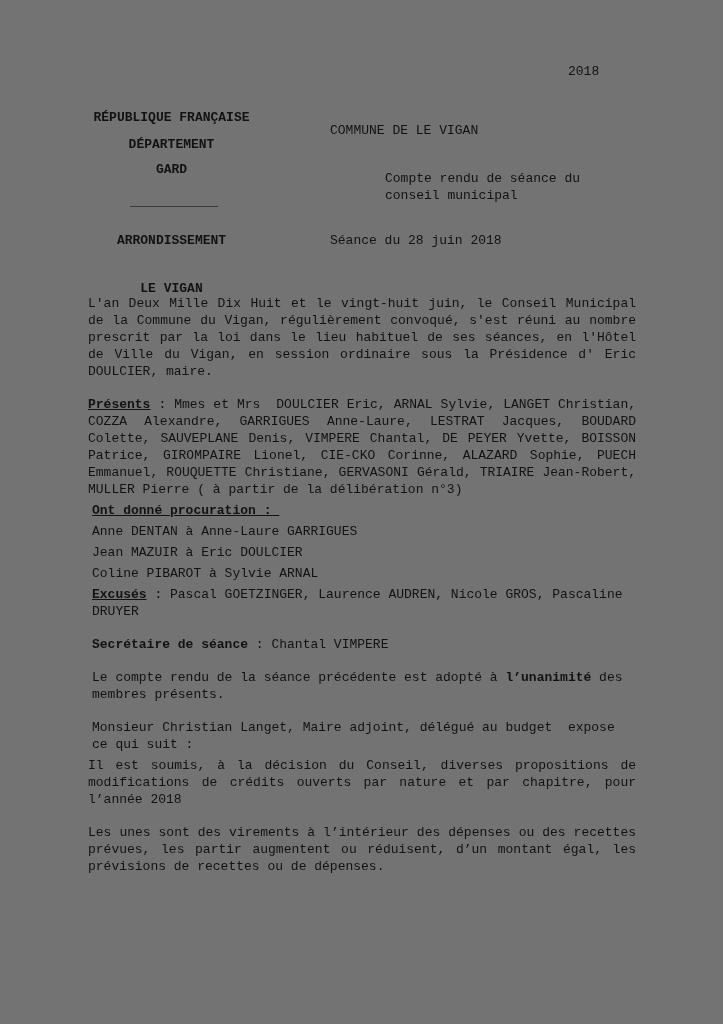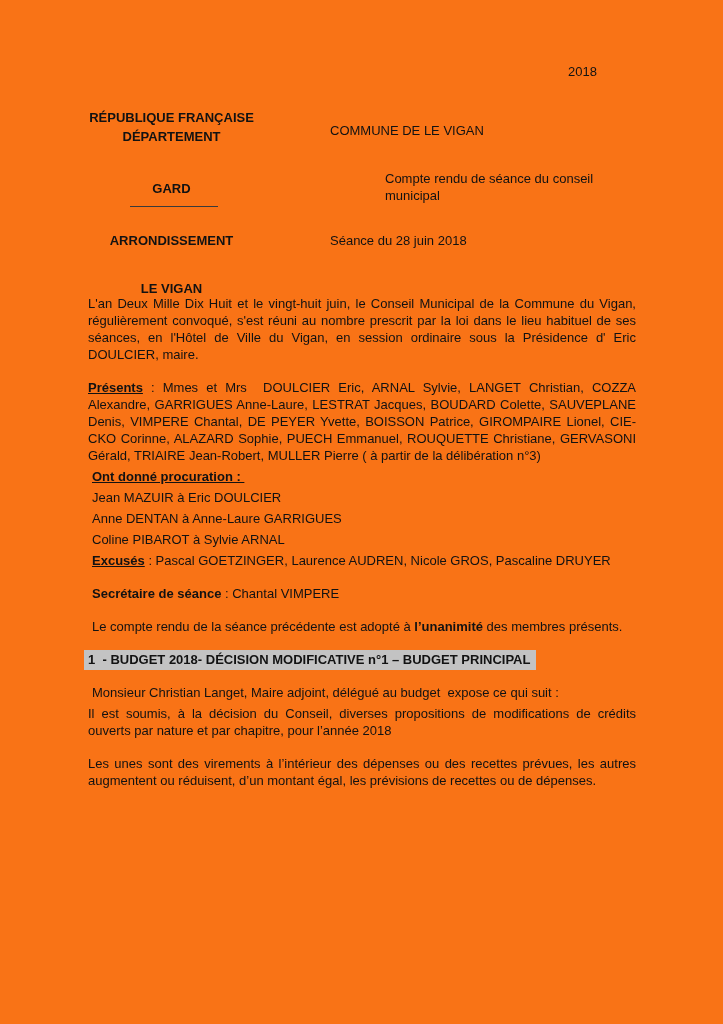--- a/index.html
+++ b/index.html
@@ -1,33 +1,33 @@
 <!DOCTYPE html>
 <html><head>
 <meta charset="utf-8">
 <style>
   html, body { margin: 0; padding: 0; background: #e8e8e8; }
   .page {
     position: relative;
     width: 723px;
     height: 1024px;
     margin: 0 auto;
-    background: #f97316;
-    font-family: Liberation Sans, sans-serif;
+    background: #737373;
+    font-family: Liberation Mono, monospace;
     font-size: 13px;
     line-height: 17px;
     color: #121212;
     overflow: hidden;
   }
   .abs { position: absolute; }
   .year { top: 63px; left: 568px; }
   .hl-col { left: 88px; width: 167px; text-align: center; font-weight: bold; }
   .hl-republique   { top: 109px; }
-  .hl-departement  { top: 128px; }
-  .hl-gard         { top: 180px; }
+  .hl-departement  { top: 136px; }
+  .hl-gard         { top: 161px; }
   .hl-divider      { top: 206px; left: 130px; width: 88px; border-top: 1.5px solid #3a3a3a; height: 0; }
   .hl-arrondissement { top: 232px; }
   .hl-levigan      { top: 280px; }
   .hr-col { text-align: left; }
   .hr-commune { top: 122px; left: 330px; width: 350px; }
   .hr-title   { top: 170px; left: 385px; width: 240px; }
   .hr-seance  { top: 232px; left: 330px; width: 350px; }
   .body-block {
     position: absolute;
     top: 295px;
@@ -66,32 +66,31 @@
   <div class="abs hr-col hr-title">Compte rendu de séance du conseil municipal</div>
   <div class="abs hr-col hr-seance">Séance du 28 juin 2018</div>
 
   <div class="body-block">
 
     <p class="para">L'an Deux Mille Dix Huit et le vingt-huit juin, le Conseil Municipal de la Commune du Vigan, régulièrement convoqué, s'est réuni au nombre prescrit par la loi dans le lieu habituel de ses séances, en l'Hôtel de Ville du Vigan, en session ordinaire sous la Présidence d' Eric DOULCIER, maire.</p>
 
     <div class="para" style="margin-bottom:0;"><span class="bold-underline">Présents</span><span> : Mmes et Mrs&nbsp; DOULCIER Eric, ARNAL Sylvie, LANGET Christian, COZZA Alexandre, GARRIGUES Anne-Laure, LESTRAT Jacques, BOUDARD Colette, SAUVEPLANE Denis, VIMPERE Chantal, DE PEYER Yvette, BOISSON Patrice, GIROMPAIRE Lionel, CIE-CKO Corinne, ALAZARD Sophie, PUECH Emmanuel, ROUQUETTE Christiane, GERVASONI Gérald, TRIAIRE Jean-Robert, MULLER Pierre ( à partir de la délibération n°3)</span></div>
 
     <div class="line bold-underline">Ont donné procuration :&nbsp;</div>
+    <div class="line">Anne DENTAN à Anne-Laure GARRIGUES</div>
     <div class="line">Jean MAZUIR à Eric DOULCIER</div>
-    <div class="line">Anne DENTAN à Anne-Laure GARRIGUES</div>
     <div class="line">Coline PIBAROT à Sylvie ARNAL</div>
 
     <div class="line gap-after"><span class="bold-underline">Excusés</span><span> : Pascal GOETZINGER, Laurence AUDREN, Nicole GROS, Pascaline DRUYER</span></div>
 
     <div class="line gap-after"><span class="bold">Secrétaire de séance</span><span> : Chantal VIMPERE</span></div>
 
     <div class="line gap-after"><span>Le compte rendu de la séance précédente est adopté à </span><span class="bold">l’unanimité</span><span> des membres présents.</span></div>
 
-    <div class="section-heading"><span class="highlight">1&nbsp; - BUDGET 2018- DÉCISION MODIFICATIVE n°1 – BUDGET PRINCIPAL</span></div>
 
     <div class="line no-just">Monsieur Christian Langet, Maire adjoint, délégué au budget&nbsp; expose ce qui suit :</div>
     <p class="para">Il est soumis, à la décision du Conseil, diverses propositions de modifications de crédits ouverts par nature et par chapitre, pour l’année 2018</p>
 
-    <p class="para">Les unes sont des virements à l’intérieur des dépenses ou des recettes prévues, les autres augmentent ou réduisent, d’un montant égal, les prévisions de recettes ou de dépenses.</p>
+    <p class="para">Les unes sont des virements à l’intérieur des dépenses ou des recettes prévues, les partir augmentent ou réduisent, d’un montant égal, les prévisions de recettes ou de dépenses.</p>
 
   </div>
 
 </div>
 
 </body></html>

